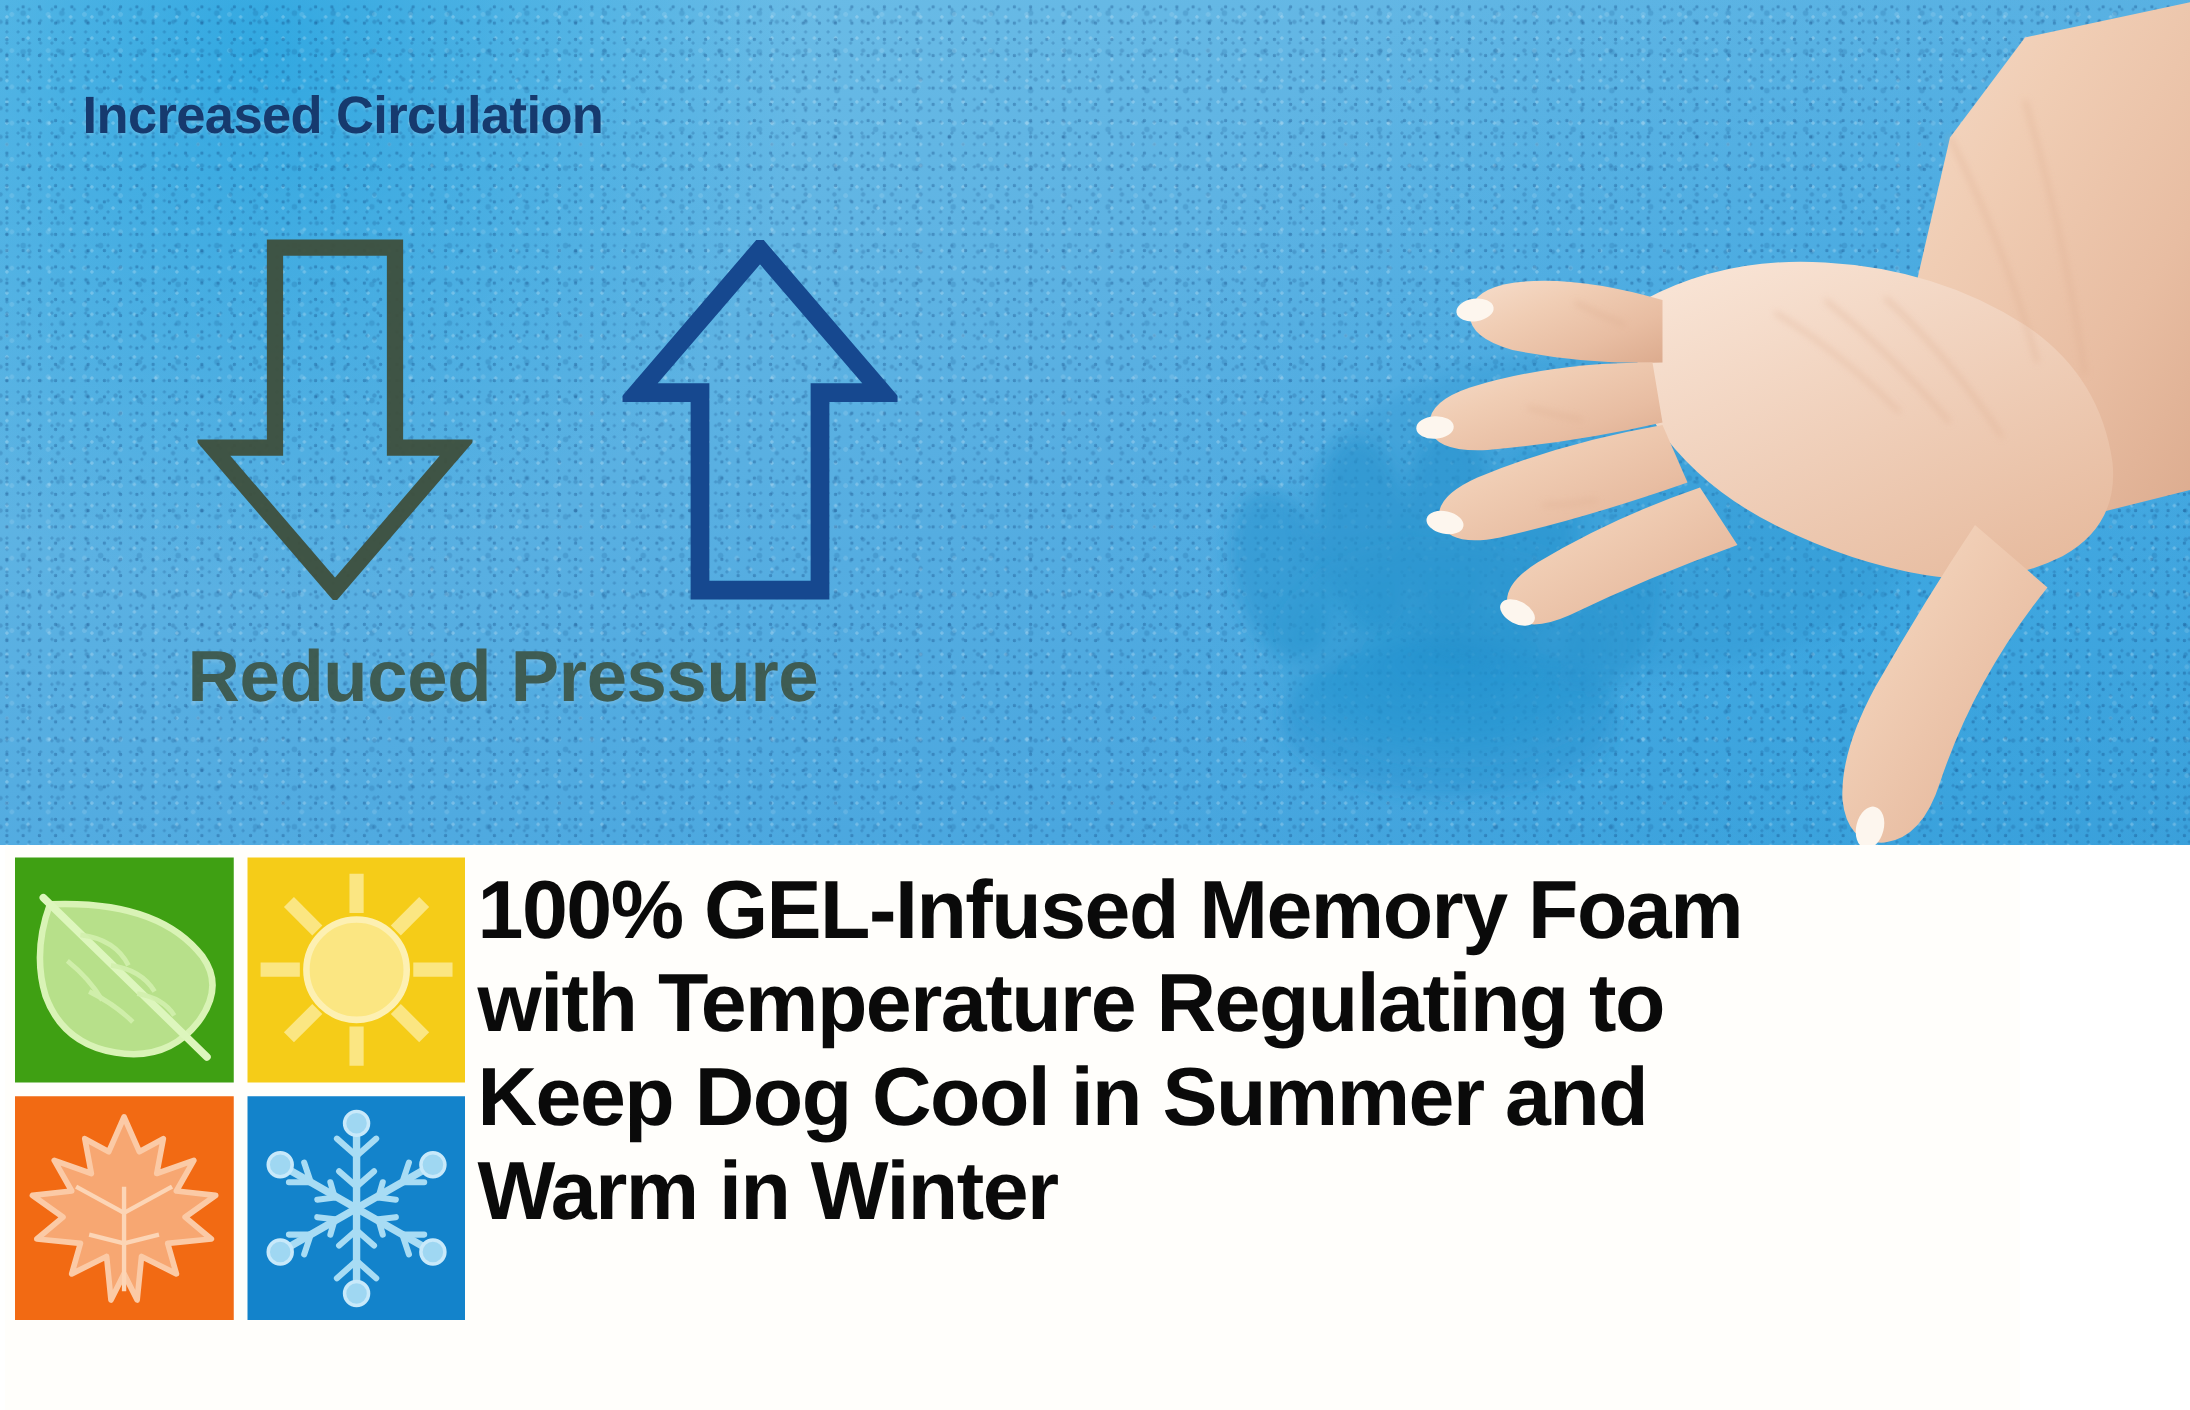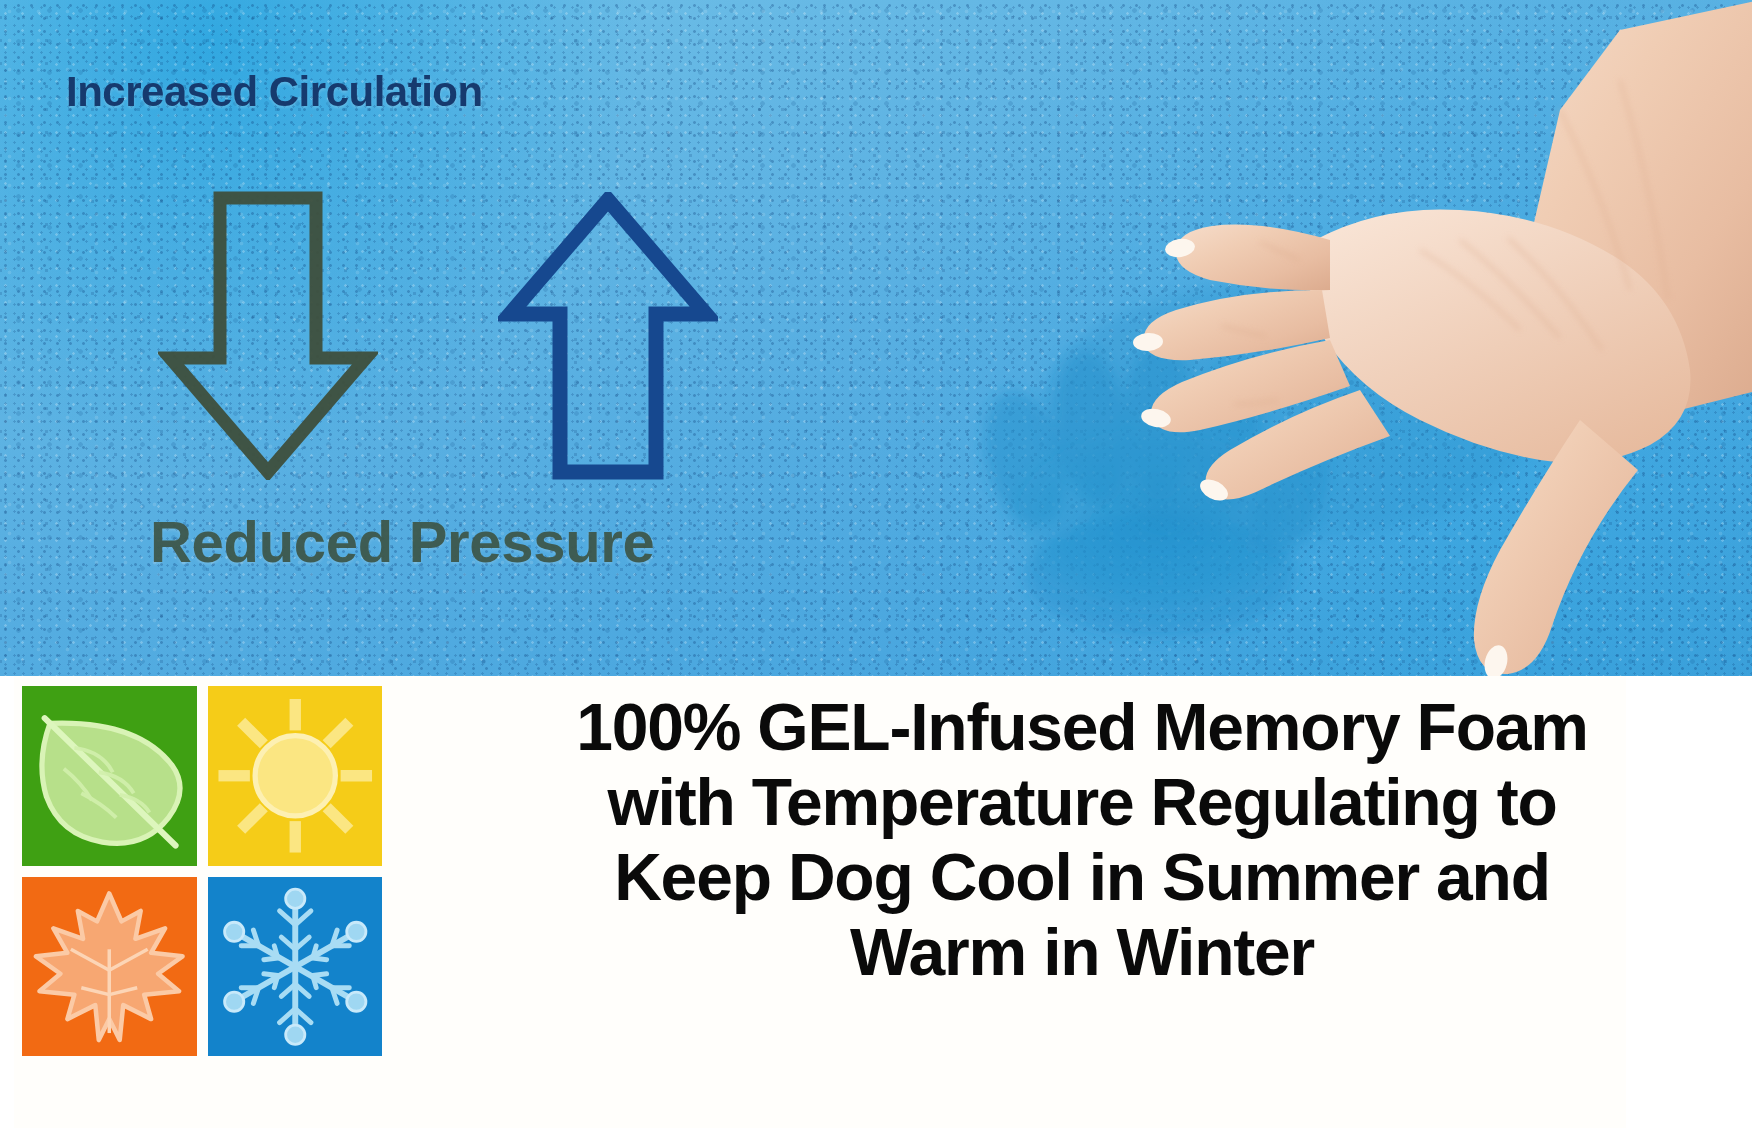--- a/index.html
+++ b/index.html
@@ -66,23 +66,22 @@
   
   .arrow-down{position:absolute;left:158px;top:190px;width:220px;height:290px;}
   .arrow-up{position:absolute;left:498px;top:192px;width:220px;height:288px;}
 
   
   .hand-wrap{position:absolute;left:860px;top:-10px;width:900px;height:690px;overflow:hidden;}
   .hand-svg{position:absolute;left:0;top:0;width:900px;height:690px;}
 
   
   .bottom-panel{
-    position:absolute;left:14px;top:676px;width:1612px;height:452px;
+    position:absolute;left:4px;top:676px;width:1612px;height:452px;
     background:#fffefb;
-    text-align:center;
   }
   .icon-grid{
     position:absolute;left:8px;top:10px;
     width:360px;height:370px;
     display:grid;grid-template-columns:1fr 1fr;grid-template-rows:1fr 1fr;
     gap:11px;
   }
   .icon-tile{position:relative;overflow:hidden;}
   .tile-leaf{background:#3fa013;}
   .tile-sun{background:#f5cc18;}

